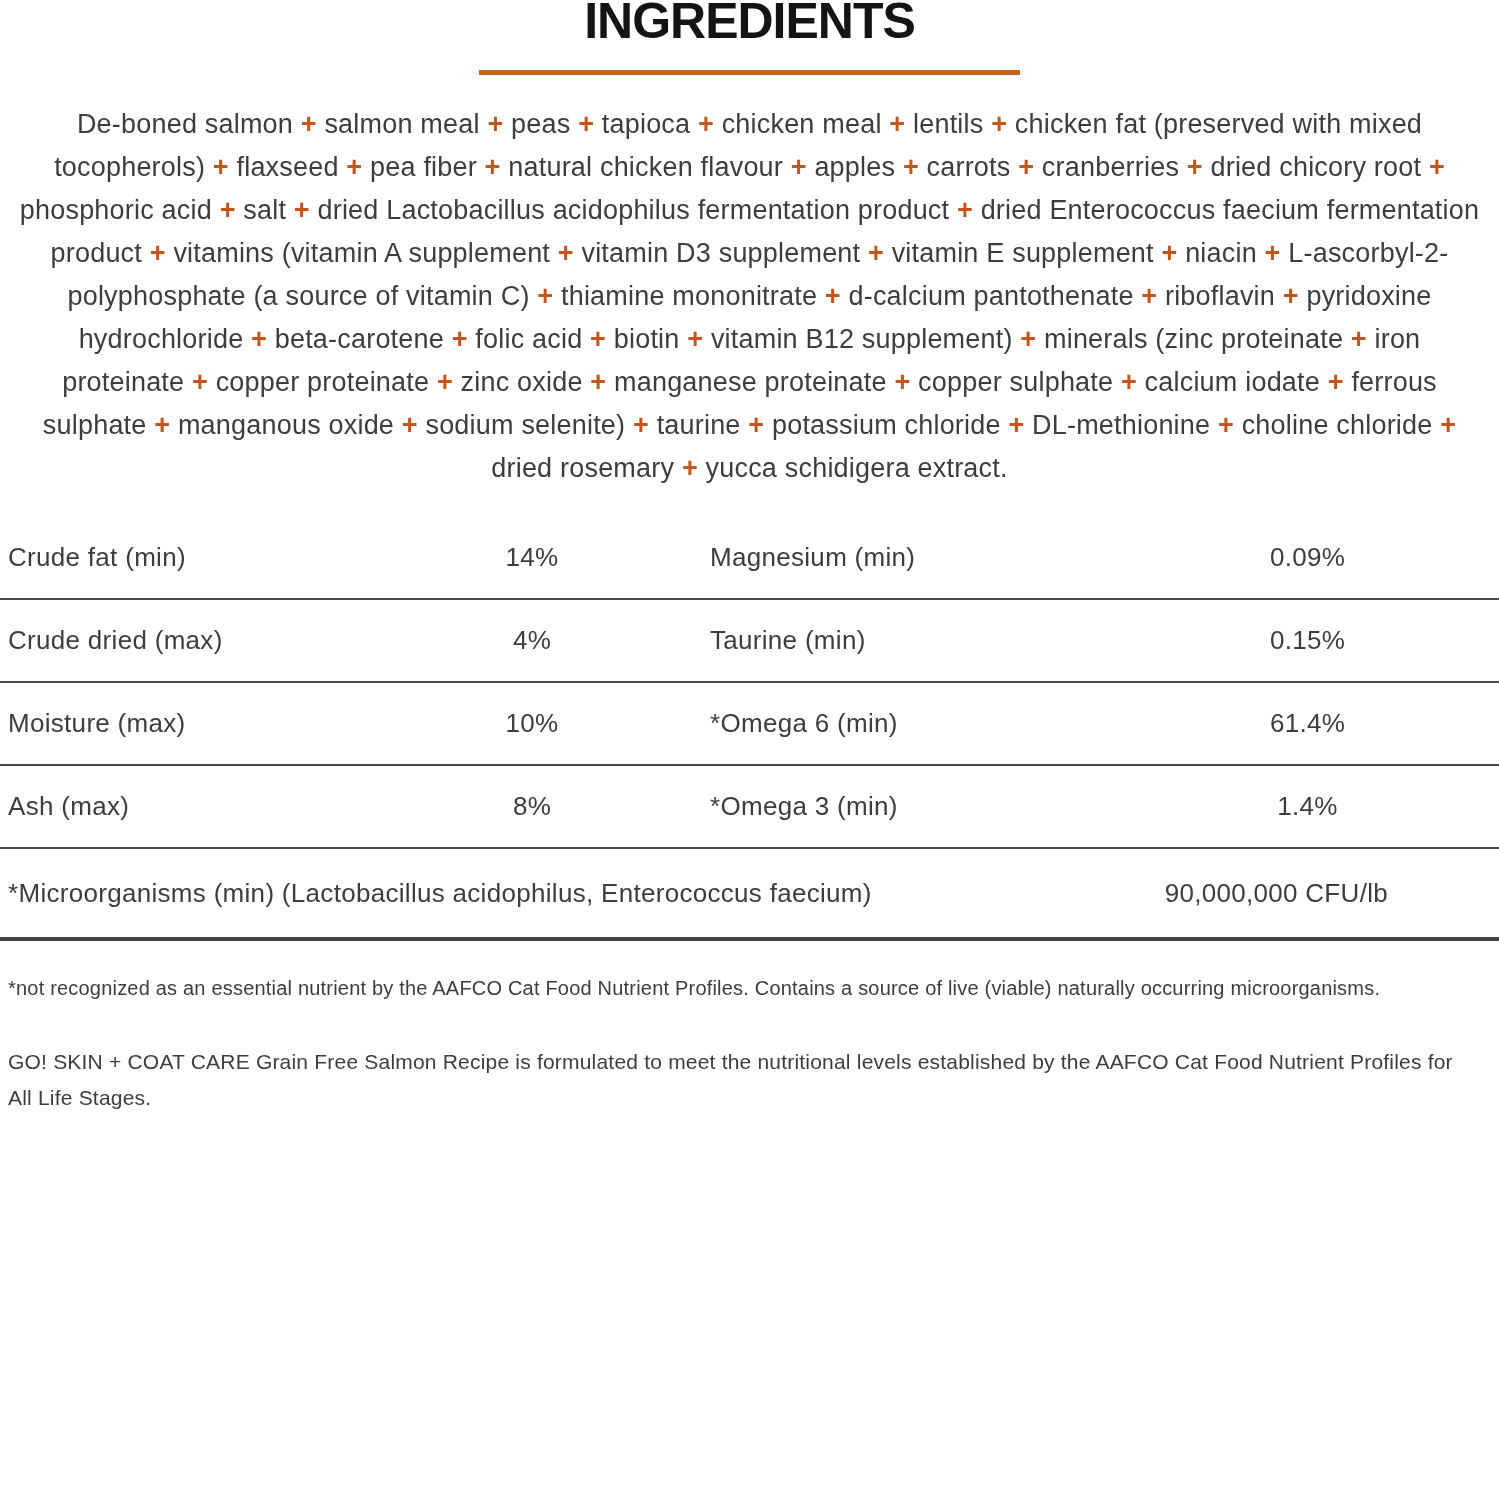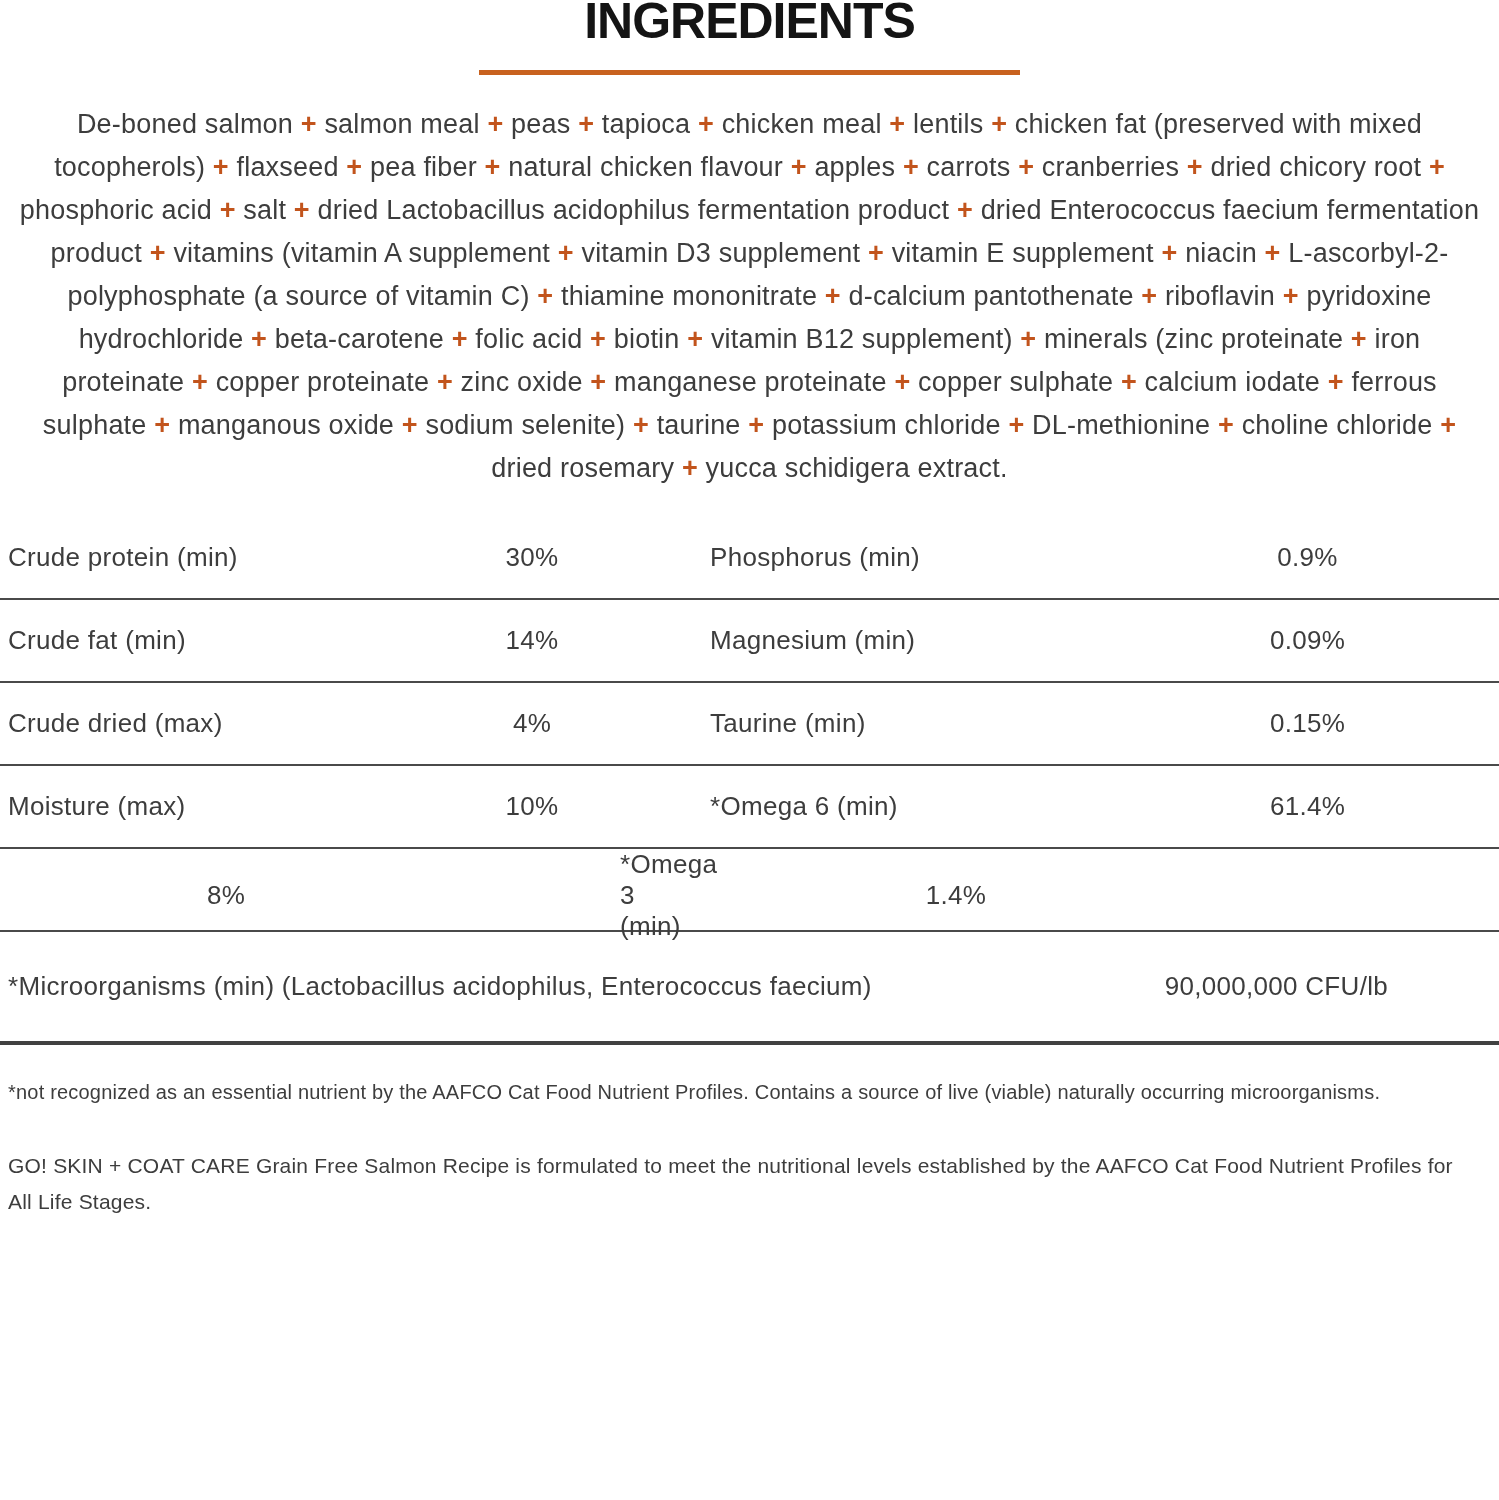--- a/index.html
+++ b/index.html
@@ -34,49 +34,41 @@
     display:grid;
     grid-template-columns:452px 160px 90px 508px 195px 1fr;
     align-items:center;height:83px;
     border-bottom:2px solid var(--row-line,#4a4a4a);
     font-size:26px;letter-spacing:0.3px;
   }
   .ga-row .label{padding-left:8px}
   .ga-row .value{text-align:center}
   .ga-micro{
     display:flex;align-items:center;justify-content:space-between;
-    height:113px;border-bottom:4px solid #414141;
+    height:92px;border-bottom:4px solid #414141;
     font-size:26px;letter-spacing:0.3px;
   }
   .ga-micro .label{padding-left:8px}
   .ga-micro .value{padding-right:111px}
   .fn1{margin:36px 0 8px 8px;font-size:20px;letter-spacing:0.2px}
   .fn2{margin:44px 0 0 8px;width:1460px;font-size:21px;line-height:36px;letter-spacing:0.2px}
 </style>
 </head>
 <body>
 
 <div>
   <h1 class="ing-title">INGREDIENTS</h1>
   <div class="divider"></div>
   <p class="ing-par"><span>De-boned salmon</span> <span class="plus">+</span> <span>salmon meal</span> <span class="plus">+</span> <span>peas</span> <span class="plus">+</span> <span>tapioca</span> <span class="plus">+</span> <span>chicken meal</span> <span class="plus">+</span> <span>lentils</span> <span class="plus">+</span> <span>chicken fat (preserved with mixed tocopherols)</span> <span class="plus">+</span> <span>flaxseed</span> <span class="plus">+</span> <span>pea fiber</span> <span class="plus">+</span> <span>natural chicken flavour</span> <span class="plus">+</span> <span>apples</span> <span class="plus">+</span> <span>carrots</span> <span class="plus">+</span> <span>cranberries</span> <span class="plus">+</span> <span>dried chicory root</span> <span class="plus">+</span> <span>phosphoric acid</span> <span class="plus">+</span> <span>salt</span> <span class="plus">+</span> <span>dried Lactobacillus acidophilus fermentation product</span> <span class="plus">+</span> <span>dried Enterococcus faecium fermentation product</span> <span class="plus">+</span> <span>vitamins (vitamin A supplement</span> <span class="plus">+</span> <span>vitamin D3 supplement</span> <span class="plus">+</span> <span>vitamin E supplement</span> <span class="plus">+</span> <span>niacin</span> <span class="plus">+</span> <span>L-ascorbyl-2-polyphosphate (a source of vitamin C)</span> <span class="plus">+</span> <span>thiamine mononitrate</span> <span class="plus">+</span> <span>d-calcium pantothenate</span> <span class="plus">+</span> <span>riboflavin</span> <span class="plus">+</span> <span>pyridoxine hydrochloride</span> <span class="plus">+</span> <span>beta-carotene</span> <span class="plus">+</span> <span>folic acid</span> <span class="plus">+</span> <span>biotin</span> <span class="plus">+</span> <span>vitamin B12 supplement)</span> <span class="plus">+</span> <span>minerals (zinc proteinate</span> <span class="plus">+</span> <span>iron proteinate</span> <span class="plus">+</span> <span>copper proteinate</span> <span class="plus">+</span> <span>zinc oxide</span> <span class="plus">+</span> <span>manganese proteinate</span> <span class="plus">+</span> <span>copper sulphate</span> <span class="plus">+</span> <span>calcium iodate</span> <span class="plus">+</span> <span>ferrous sulphate</span> <span class="plus">+</span> <span>manganous oxide</span> <span class="plus">+</span> <span>sodium selenite)</span> <span class="plus">+</span> <span>taurine</span> <span class="plus">+</span> <span>potassium chloride</span> <span class="plus">+</span> <span>DL-methionine</span> <span class="plus">+</span> <span>choline chloride</span> <span class="plus">+</span> <span>dried rosemary</span> <span class="plus">+</span> <span>yucca schidigera extract.</span></p>
 </div>
 
 <div>
 
   <div class="ga-table">
 
-    <div class="ga-row">
-      <div class="label">Crude protein (min)</div>
-      <div class="value">30%</div>
-      <div></div>
-      <div class="label">Phosphorus (min)</div>
-      <div class="value">0.9%</div>
-      <div></div>
-    </div>
 
     <div class="ga-row">
       <div class="label">Crude fat (min)</div>
       <div class="value">14%</div>
       <div></div>
       <div class="label">Magnesium (min)</div>
       <div class="value">0.09%</div>
       <div></div>
     </div>
 
@@ -92,20 +84,21 @@
     <div class="ga-row">
       <div class="label">Moisture (max)</div>
       <div class="value">10%</div>
       <div></div>
       <div class="label">*Omega 6 (min)</div>
       <div class="value">61.4%</div>
       <div></div>
     </div>
 
     <div class="ga-row">
+      <div class="label">Ash (max)</div>
       <div class="value">8%</div>
       <div></div>
       <div class="label">*Omega 3 (min)</div>
       <div class="value">1.4%</div>
       <div></div>
     </div>
 
     <div class="ga-micro">
       <div class="label">*Microorganisms (min) (Lactobacillus acidophilus, Enterococcus faecium)</div>
       <div class="value">90,000,000 CFU/lb</div>

